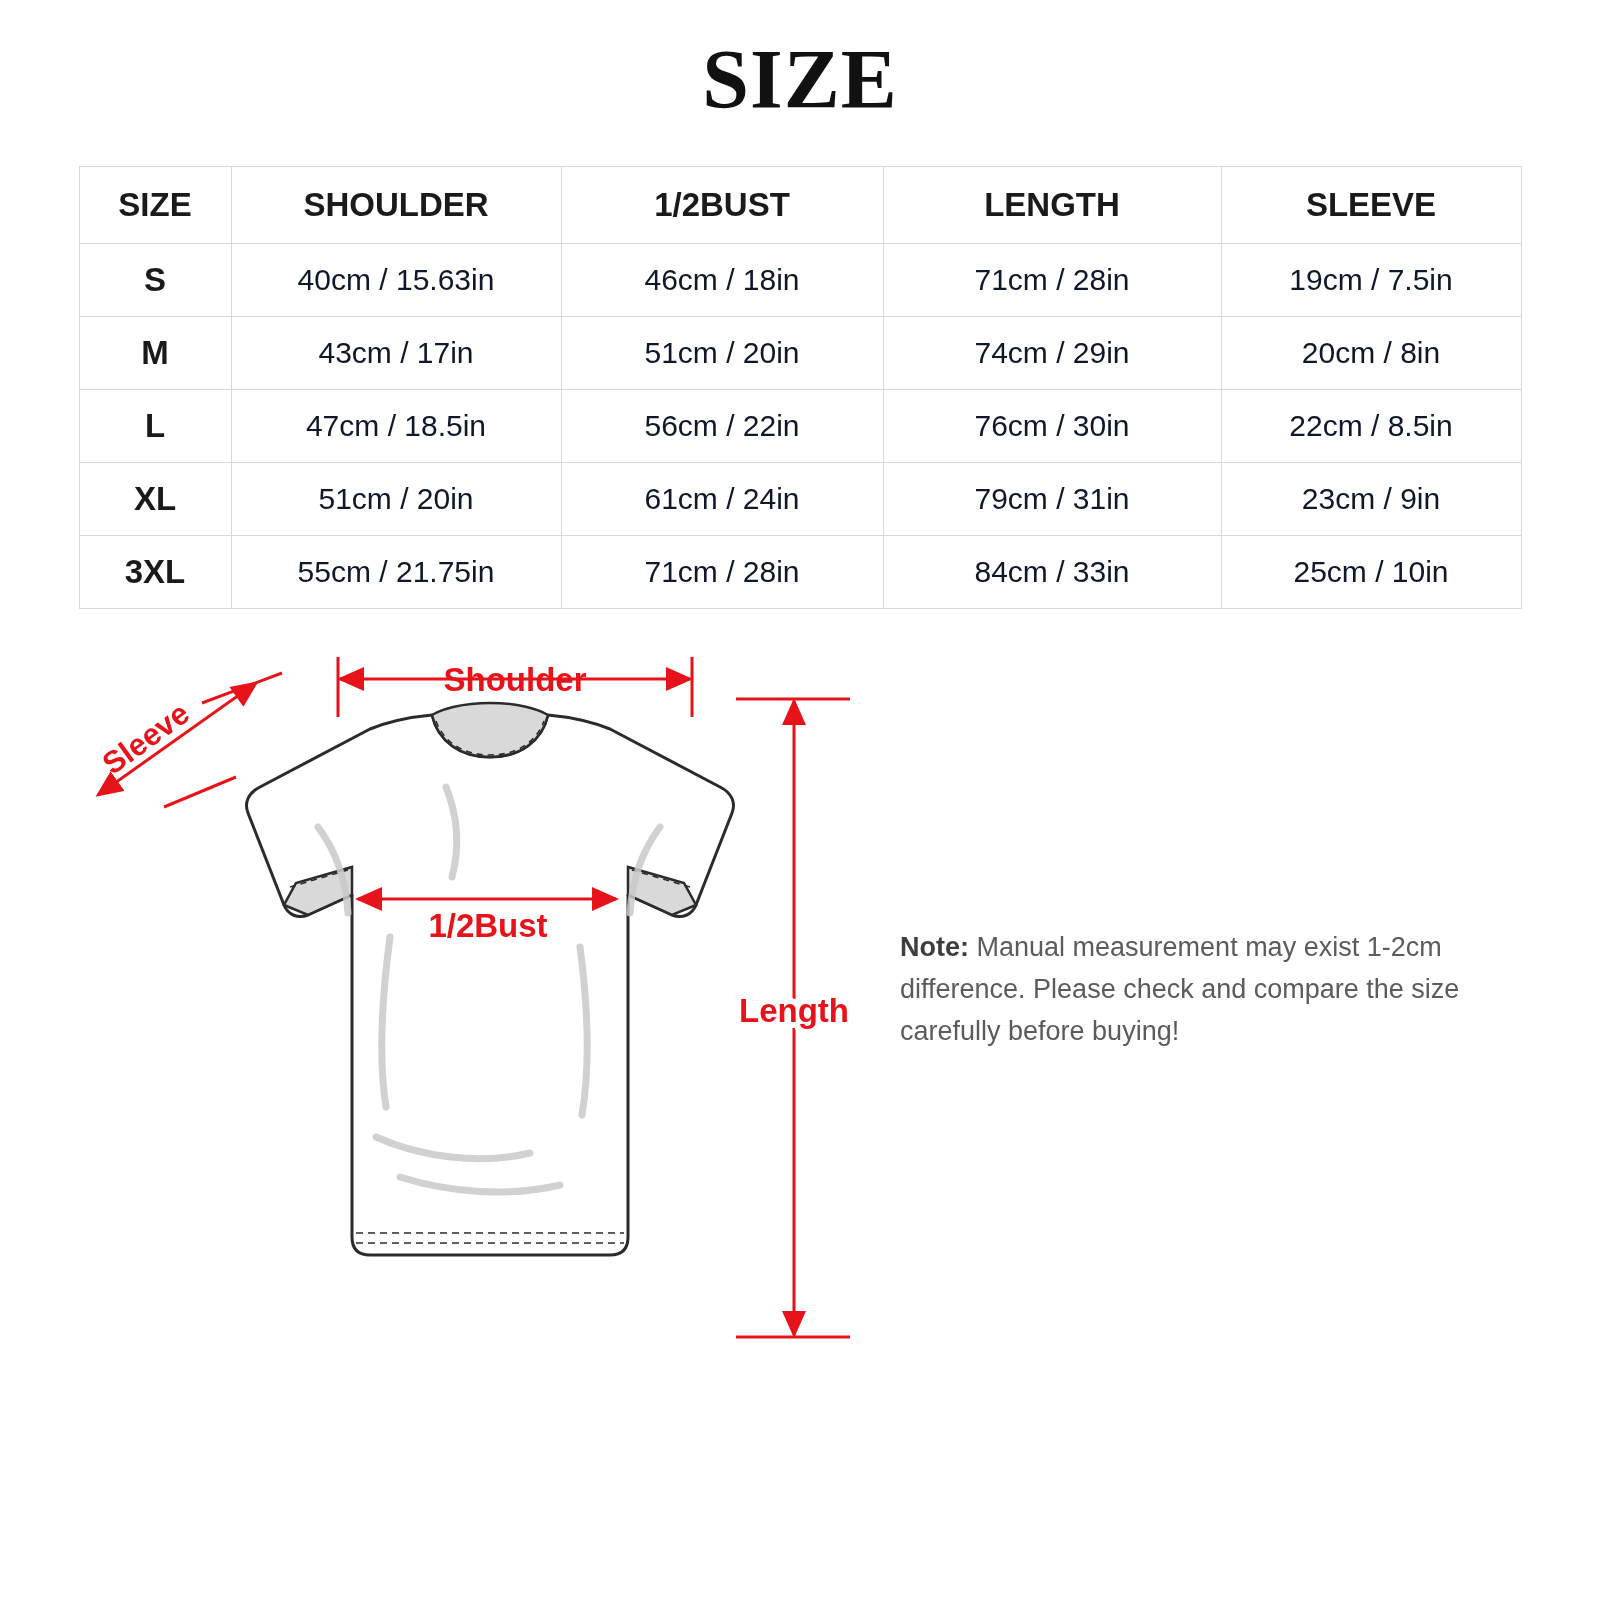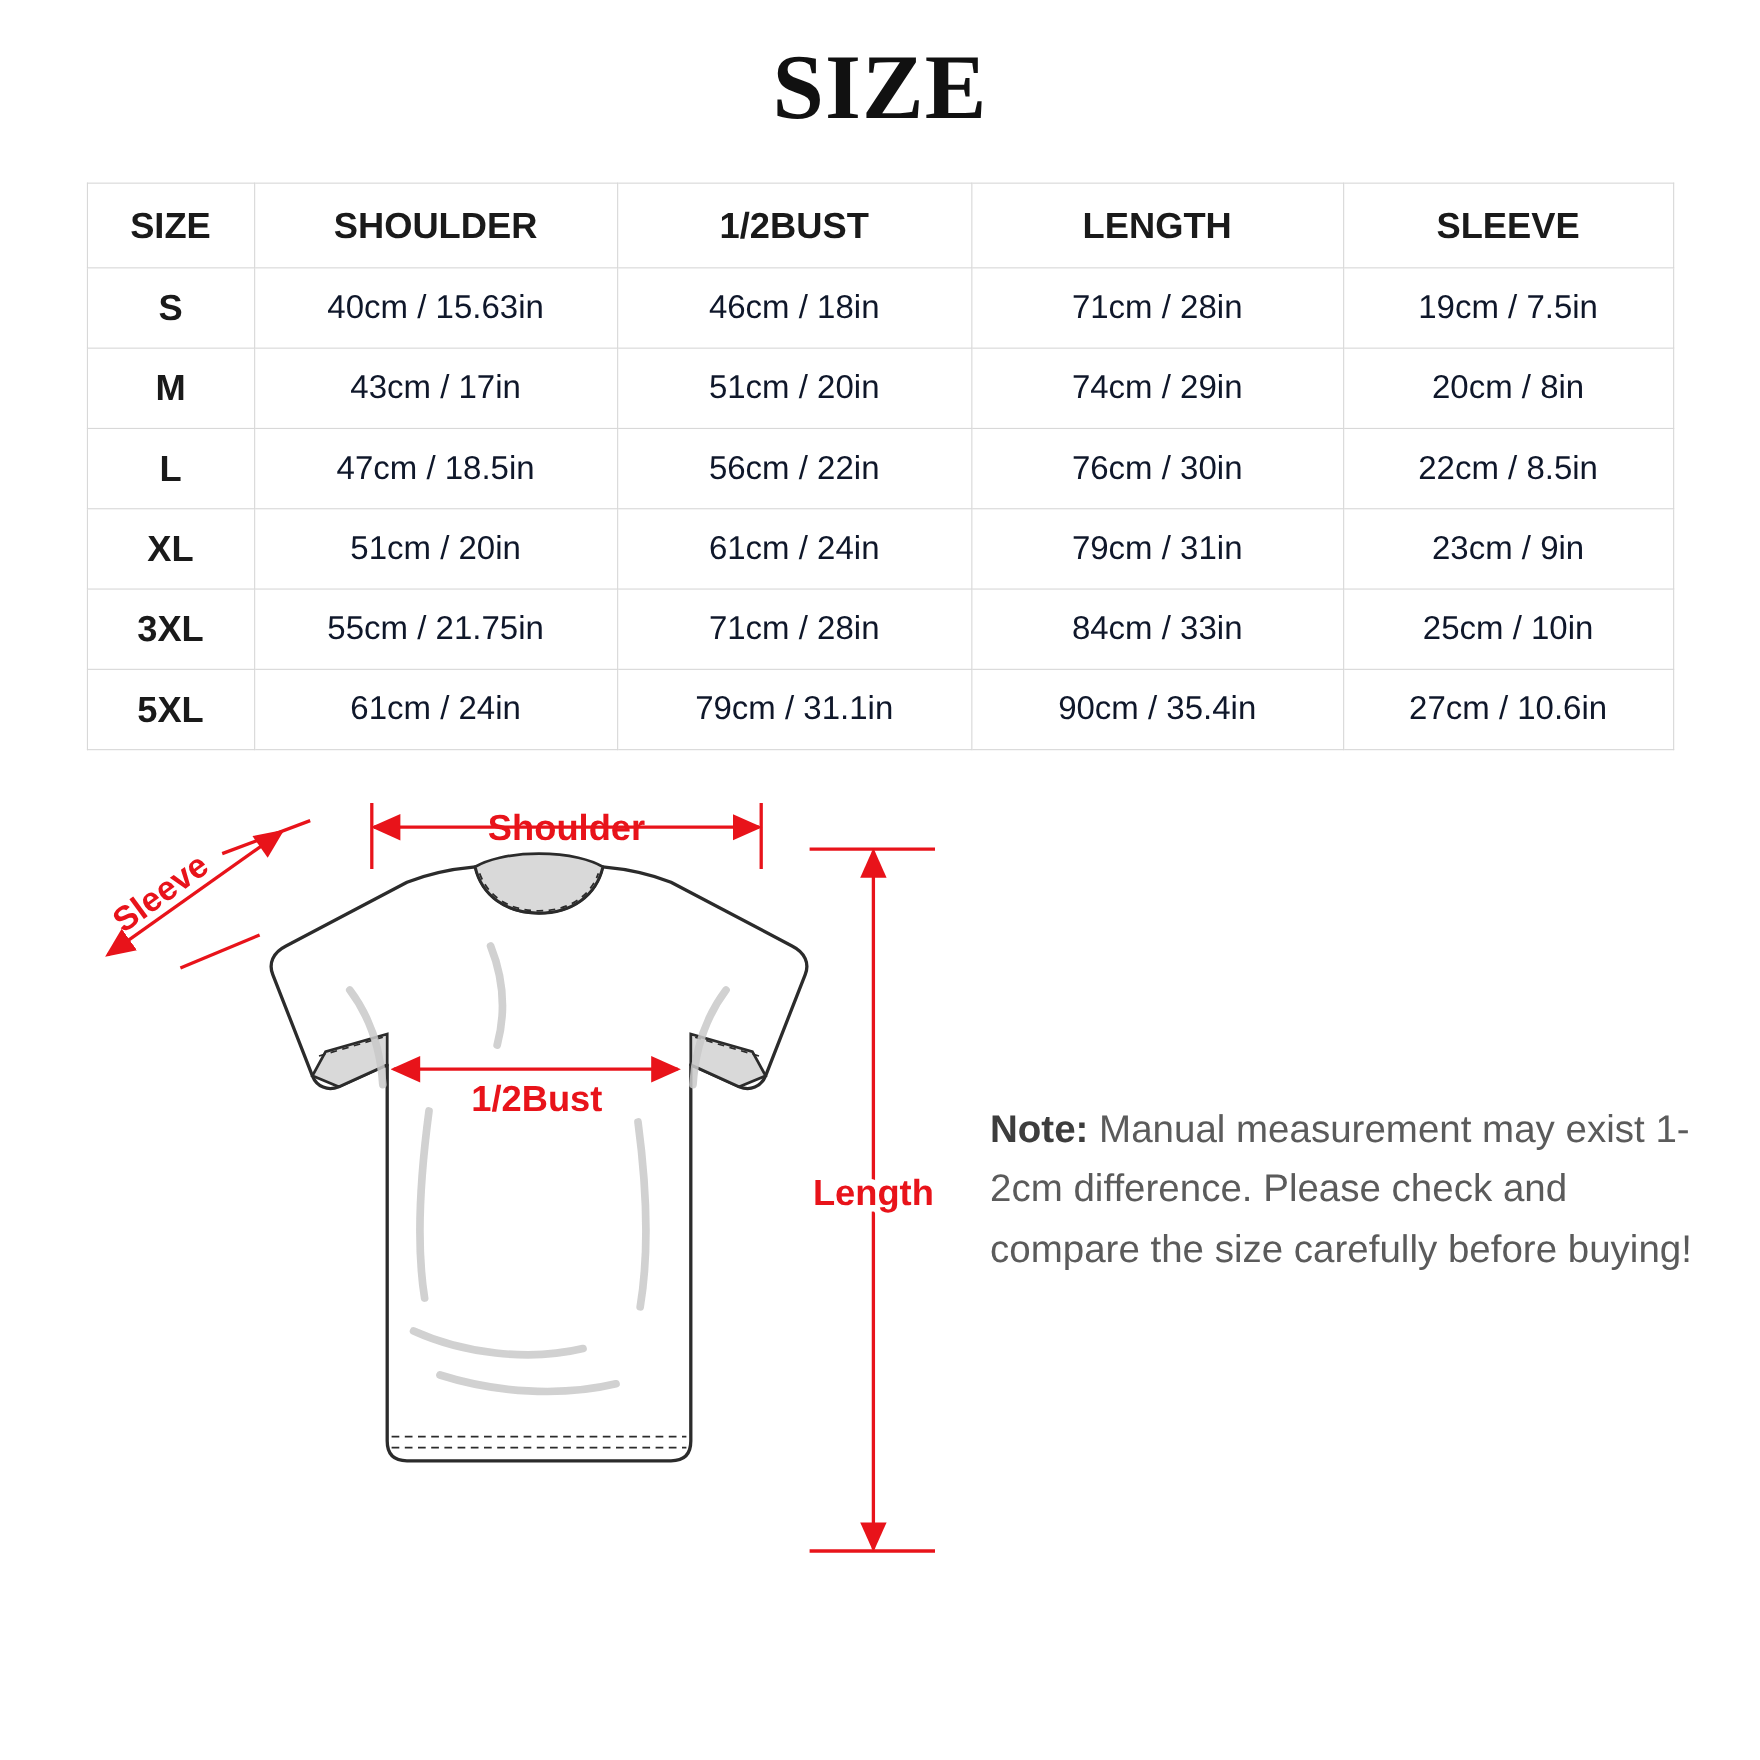--- a/index.html
+++ b/index.html
@@ -71,21 +71,21 @@
     left: 60px;
     top: 0;
     width: 820px;
     height: 740px;
   }
   .note-box {
     position: absolute;
     left: 900px;
     top: 290px;
     width: 640px;
-    font-size: 35px;
+    font-size: 27px;
     line-height: 1.55;
     color: #5b5b5b;
   }
   .note-box b {
     color: #3d3d3d;
     font-weight: 700;
   }
 </style>
 </head>
 <body>
@@ -137,27 +137,20 @@
       <td class="val-cell">61cm / 24in</td>
       <td class="val-cell">79cm / 31in</td>
       <td class="val-cell">23cm / 9in</td>
     </tr>
     <tr>
       <td class="size-cell">3XL</td>
       <td class="val-cell">55cm / 21.75in</td>
       <td class="val-cell">71cm / 28in</td>
       <td class="val-cell">84cm / 33in</td>
       <td class="val-cell">25cm / 10in</td>
-    </tr>
-    <tr>
-      <td class="size-cell">5XL</td>
-      <td class="val-cell">61cm / 24in</td>
-      <td class="val-cell">79cm / 31.1in</td>
-      <td class="val-cell">90cm / 35.4in</td>
-      <td class="val-cell">27cm / 10.6in</td>
     </tr>
   </tbody>
 </table>
 
 <div class="lower">
 
   <div class="diagram">
     <svg viewBox="0 0 820 740" width="820" height="740" xmlns="http://www.w3.org/2000/svg">
       <defs>
         <marker id="arrR" markerWidth="10" markerHeight="10" refX="8" refY="4" orient="auto">

